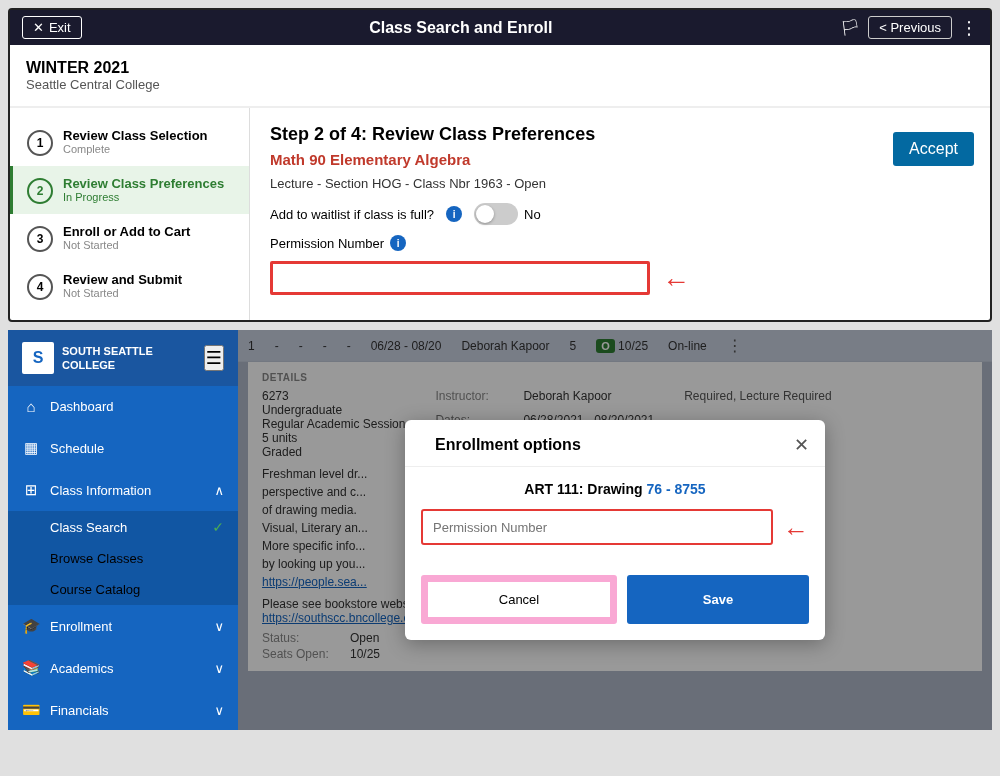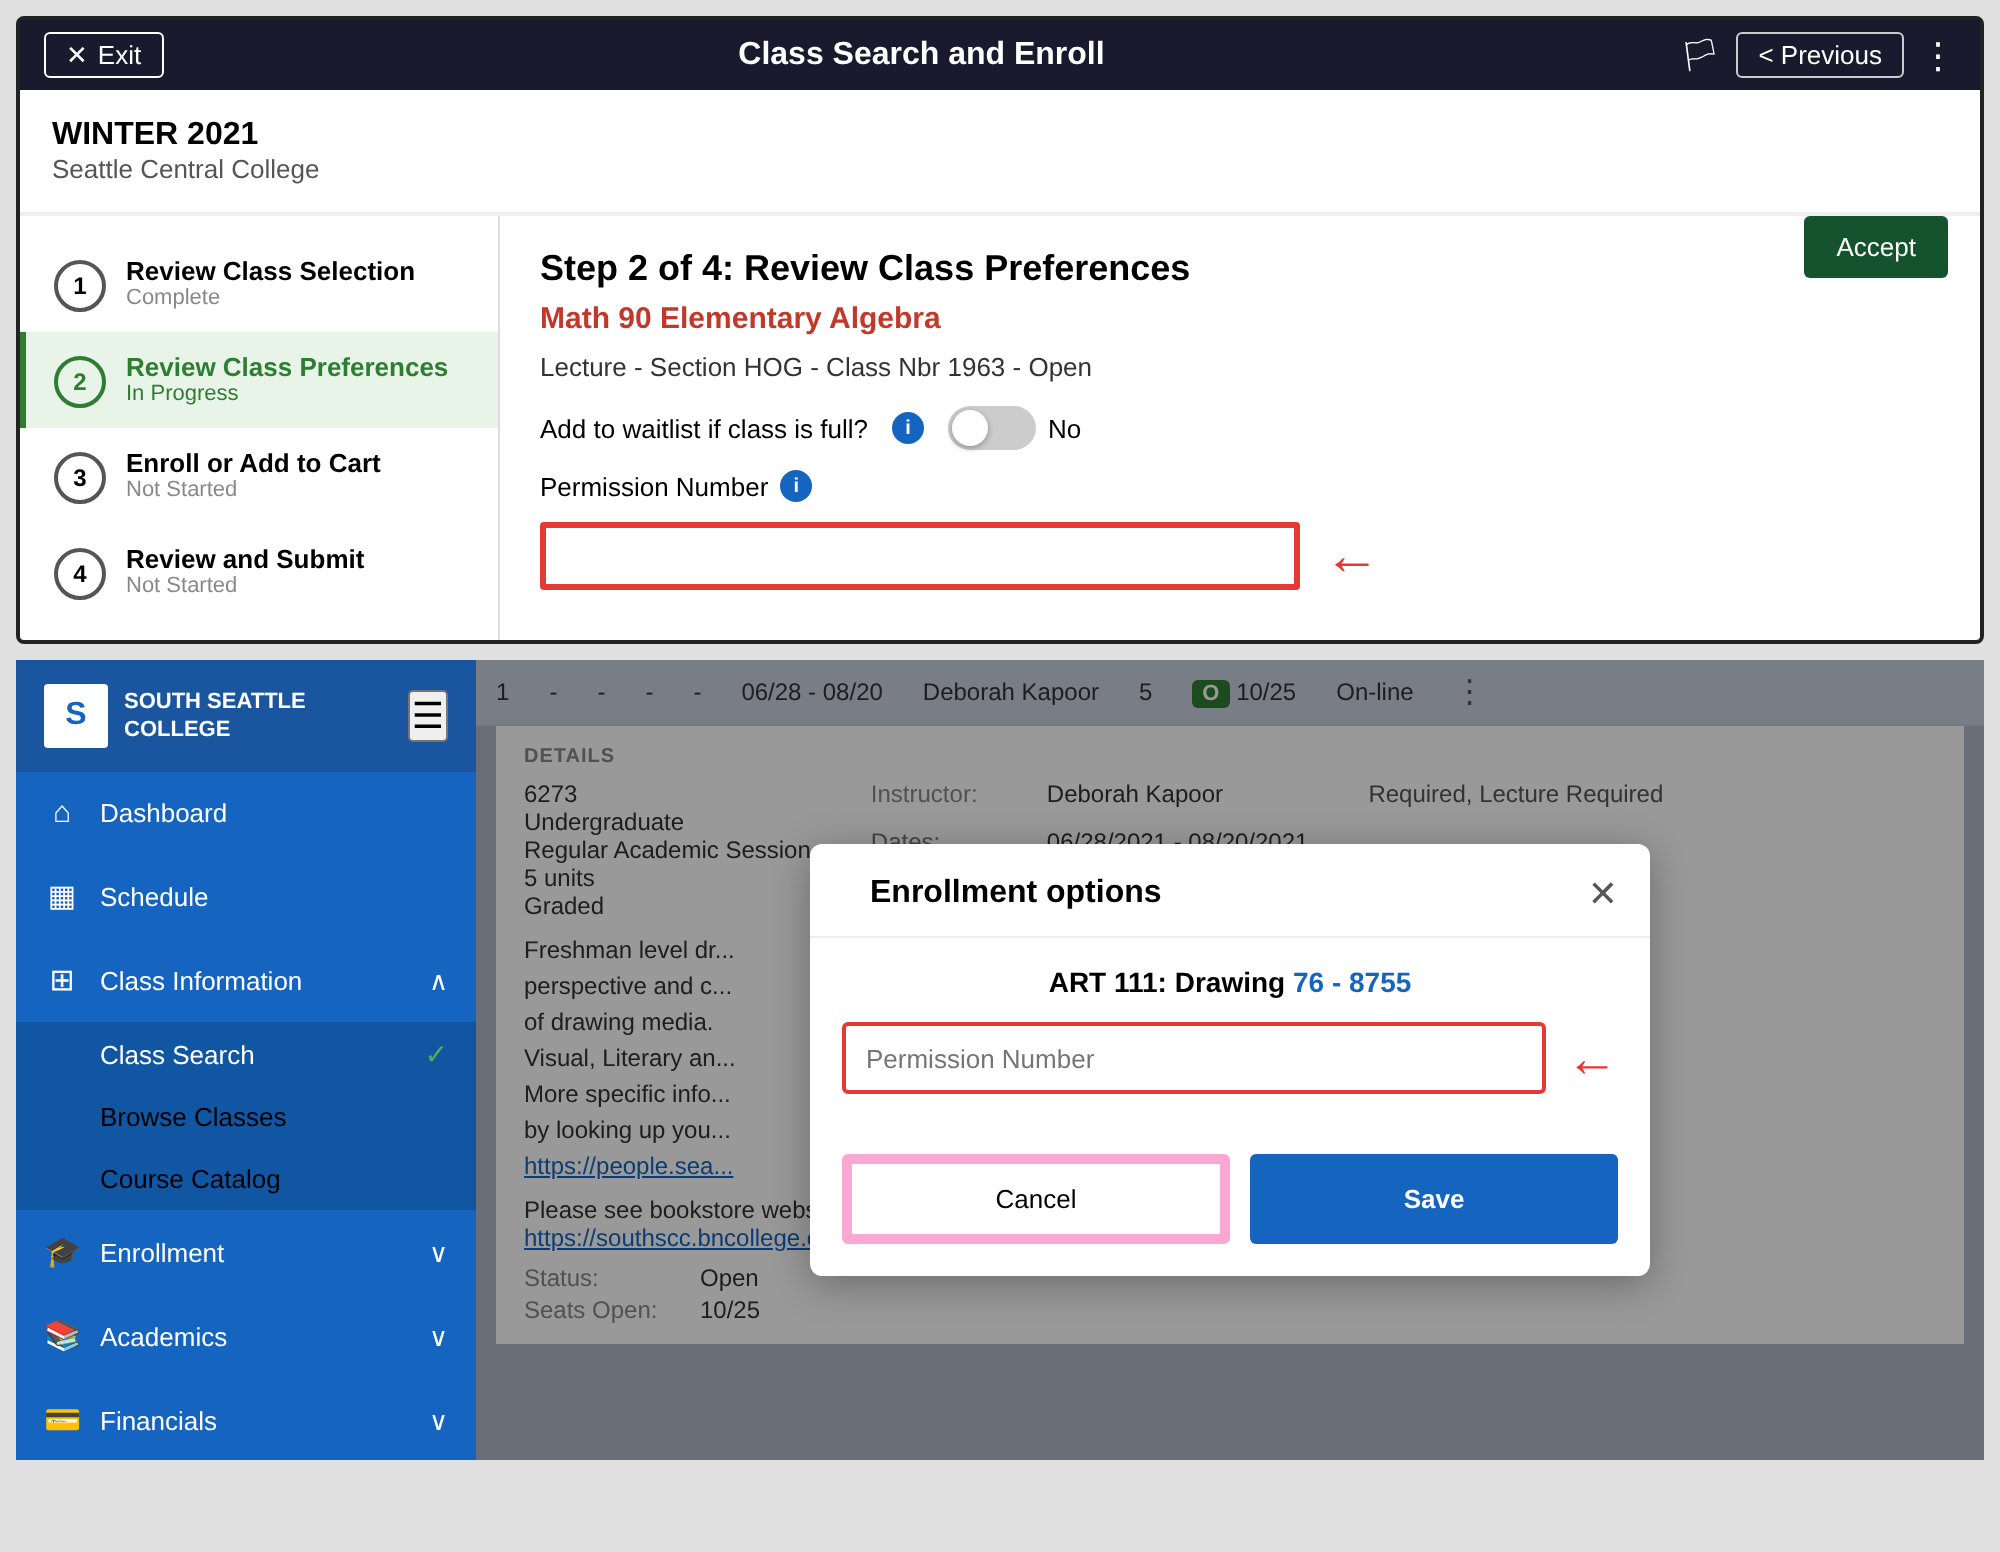--- a/index.html
+++ b/index.html
@@ -210,29 +210,29 @@
       font-size: 13px;
       outline: none;
     }
     .red-arrow-top {
       margin-left: 12px;
       color: #e53935;
       font-size: 28px;
     }
 
     .accept-btn {
-      background: #14532d;
+      background: #0369a1;
       color: #fff;
       border: none;
       padding: 8px 16px;
       border-radius: 3px;
-      font-size: 13px;
+      font-size: 16px;
       cursor: pointer;
       position: absolute;
-      top: 0;
+      top: 24px;
       right: 16px;
     }
     .main-content-wrapper {
       position: relative;
     }
 
     .top-body {
       border-top: 1px solid #eee;
     }
     .top-body-inner {
@@ -446,21 +446,21 @@
       font-size: 26px;
     }
     .modal-footer {
       display: flex;
       gap: 10px;
       padding: 0 16px 16px 16px;
     }
     .cancel-btn {
       flex: 1;
       padding: 10px;
-      border: 5px solid #f9a8d4;
+      border: 7px solid #f9a8d4;
       background: #fff;
       border-radius: 3px;
       cursor: pointer;
       font-size: 13px;
     }
     .save-btn {
       flex: 1;
       padding: 10px;
       border: none;
       background: #1565c0;

